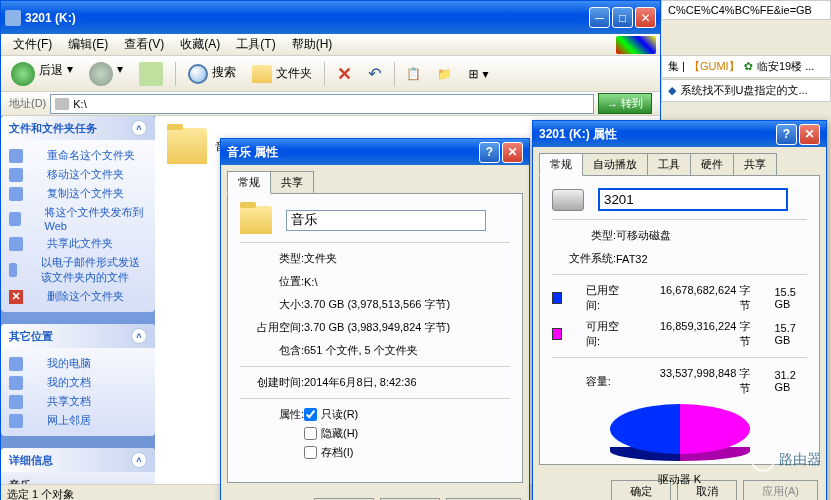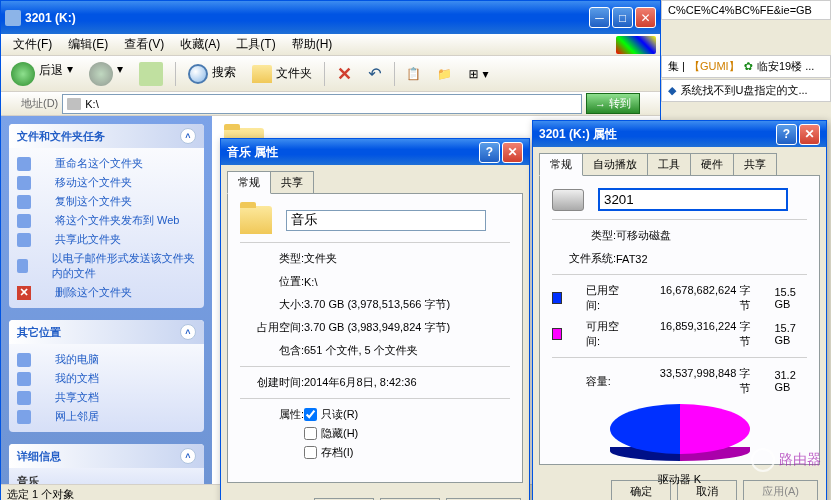--- a/index.html
+++ b/index.html
@@ -23,28 +23,28 @@
 .tb-icon { width: 24px; height: 24px; border-radius: 50%; display: inline-block; }
 .back-ico { background: radial-gradient(circle, #8ee08e, #2a8a2a); }
 .fwd-ico { background: radial-gradient(circle, #c0d8c0, #909890); }
 .up-ico { background: #c0e0a0; border-radius: 2px; }
 .search-ico { width: 20px; height: 20px; background: radial-gradient(circle at 35% 35%, #fff, #88b8e8); border: 2px solid #4a7ab0; border-radius: 50%; }
 .folder-ico { width: 20px; height: 18px; background: linear-gradient(to bottom, #fce89c, #f0c858); border-radius: 2px 2px 0 0; }
 .red-x { color: #d04030; font-size: 18px; font-weight: bold; }
 .undo-ico { color: #2a5a8a; font-size: 16px; }
 .sep { width: 1px; height: 24px; background: #c0c0c0; margin: 0 2px; }
 
-.address-bar { height: 24px; background: linear-gradient(to bottom, #fff, #ece9d8); display: flex; align-items: center; padding: 0 20px; border-bottom: 1px solid #d4d0c8; gap: 4px; }
+.address-bar { height: 24px; background: linear-gradient(to bottom, #fff, #ece9d8); display: flex; align-items: center; padding: 0 8px; border-bottom: 1px solid #d4d0c8; gap: 4px; }
 .addr-label { font-size: 11px; color: #666; }
 .addr-input { flex: 1; height: 20px; border: 1px solid #7f9db9; background: #fff; padding: 0 4px; display: flex; align-items: center; gap: 4px; }
 .addr-input .drive-ico { width: 14px; height: 12px; background: #c0c0c0; border-radius: 1px; }
 .go-btn { background: linear-gradient(to bottom, #8ee08e, #2a8a2a); color: #fff; padding: 2px 8px; border: 1px solid #1a6a1a; cursor: pointer; font-size: 11px; }
 
 .content-area { display: flex; height: calc(100% - 130px); }
-.sidebar { width: 211px; background: linear-gradient(to bottom, #7ba2e8, #6e94d4); padding: 8px; overflow: hidden; }
+.sidebar { width: 154px; background: linear-gradient(to bottom, #7ba2e8, #6e94d4); overflow: hidden; }
 .side-panel { background: linear-gradient(to bottom, #fff, #d6dff7); border-radius: 4px; margin-bottom: 12px; overflow: hidden; }
 .side-header { background: linear-gradient(to right, #fff, #c6d3f0); padding: 4px 8px; color: #215dc6; font-weight: bold; font-size: 11px; display: flex; justify-content: space-between; align-items: center; }
 .side-header .chev { width: 16px; height: 16px; background: #fff; border: 1px solid #b0c4de; border-radius: 50%; display: flex; align-items: center; justify-content: center; color: #215dc6; font-size: 9px; }
 .side-body { padding: 6px 8px; }
 .side-link { display: flex; align-items: center; gap: 24px; padding: 2px 0; color: #215dc6; cursor: pointer; font-size: 11px; }
 .side-ico { width: 14px; height: 14px; background: #7ba2e8; border-radius: 2px; }
 .side-ico.red { background: #d04030; font-weight: bold; color: #fff; display: flex; align-items: center; justify-content: center; font-size: 11px; border-radius: 0; }
 .side-info { color: #333; font-size: 11px; line-height: 1.4; }
 
 .file-area { flex: 1; background: #fff; padding: 12px; }
@@ -84,21 +84,21 @@
 .color-sq.blue { background: #0030ff; }
 .color-sq.pink { background: #ff00ff; }
 .pie-chart { width: 140px; height: 60px; margin: 8px auto; position: relative; }
 .pie-top { width: 140px; height: 50px; border-radius: 50%; background: linear-gradient(to right, #0030ff 50%, #ff00ff 50%); position: absolute; top: 0; }
 .pie-side { width: 140px; height: 14px; background: linear-gradient(to right, #001088 50%, #aa00aa 50%); position: absolute; top: 43px; border-radius: 0 0 70px 70px / 0 0 10px 10px; }
 
 
 .browser-snippet { position: absolute; right: 0; top: 0; width: 170px; }
 .browser-row { background: #fff; border: 1px solid #ccc; padding: 3px 6px; font-size: 11px; white-space: nowrap; overflow: hidden; margin-bottom: 1px; display: flex; align-items: center; gap: 4px; }
 
-.watermark { position: absolute; right: 10px; bottom: 28px; color: #a21caf; font-size: 14px; opacity: 0.7; display: flex; align-items: center; gap: 4px; }
+.watermark { position: absolute; right: 10px; bottom: 28px; color: #0c4a6e; font-size: 14px; opacity: 0.7; display: flex; align-items: center; gap: 4px; }
 .wm-icon { width: 24px; height: 24px; border: 2px solid #fff; border-radius: 50%; }
 </style>
 </head>
 <body>
 
 <div class="browser-snippet">
   <div class="browser-row">C%CE%C4%BC%FE&amp;ie=GB</div>
   <div style="height:34px"></div>
   <div class="browser-row">
     <span>集 |</span>

